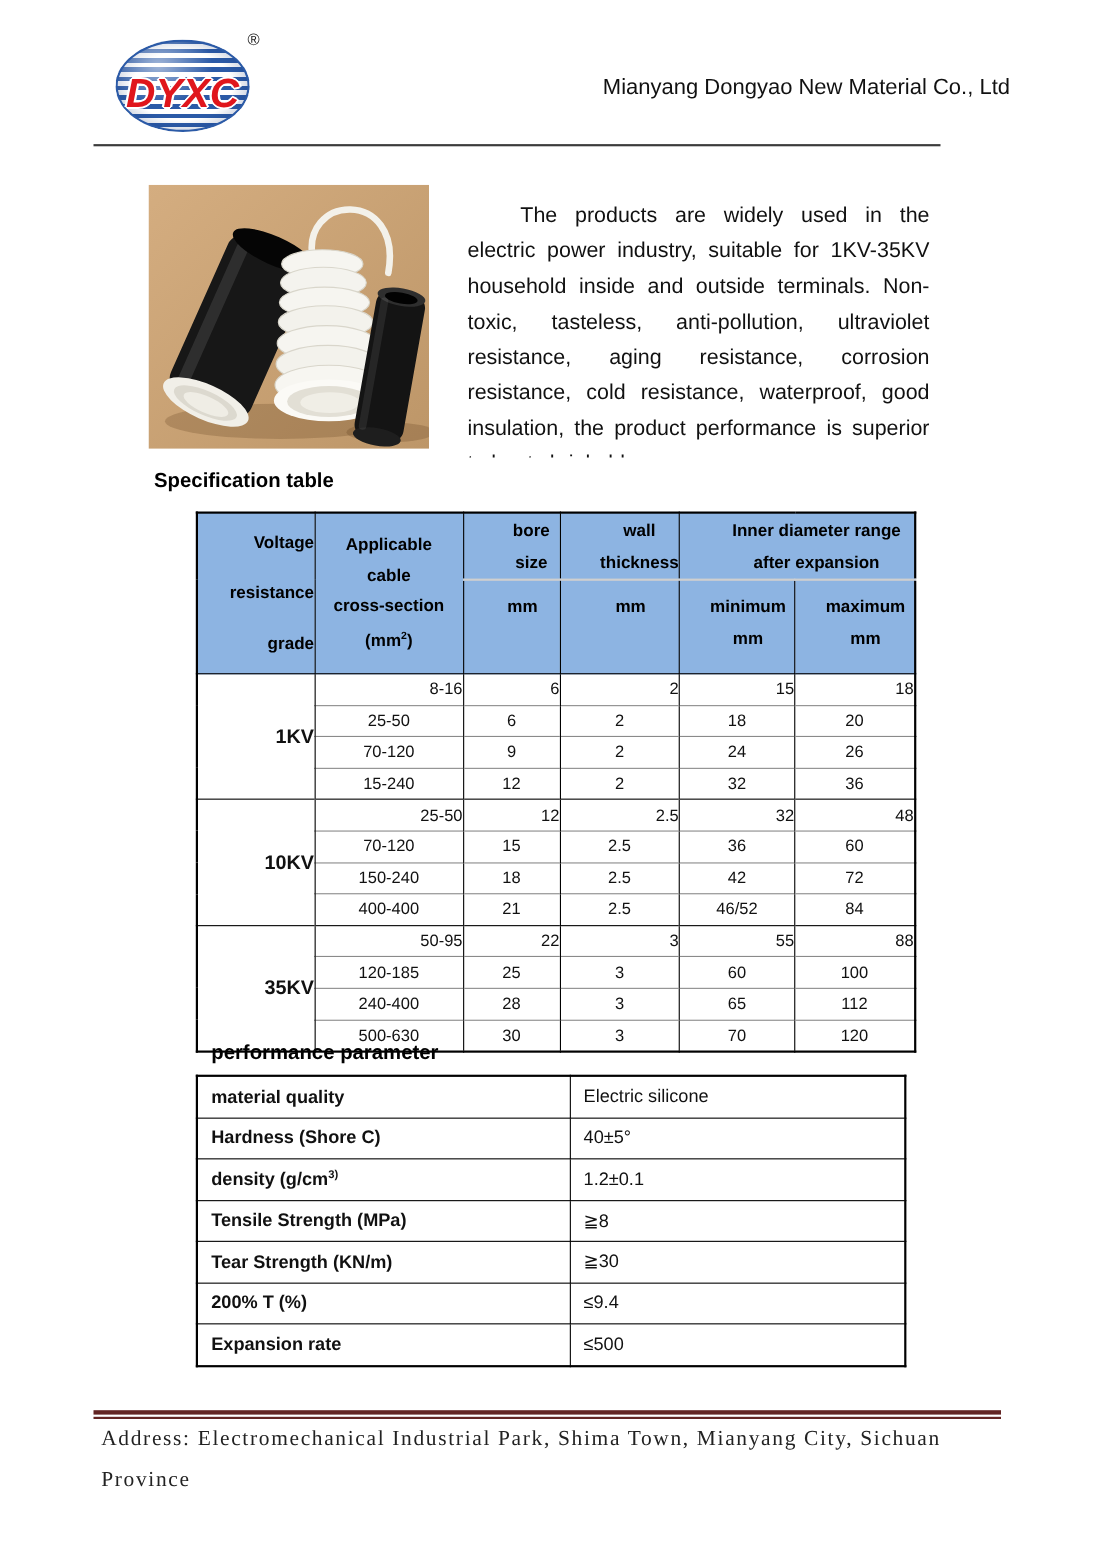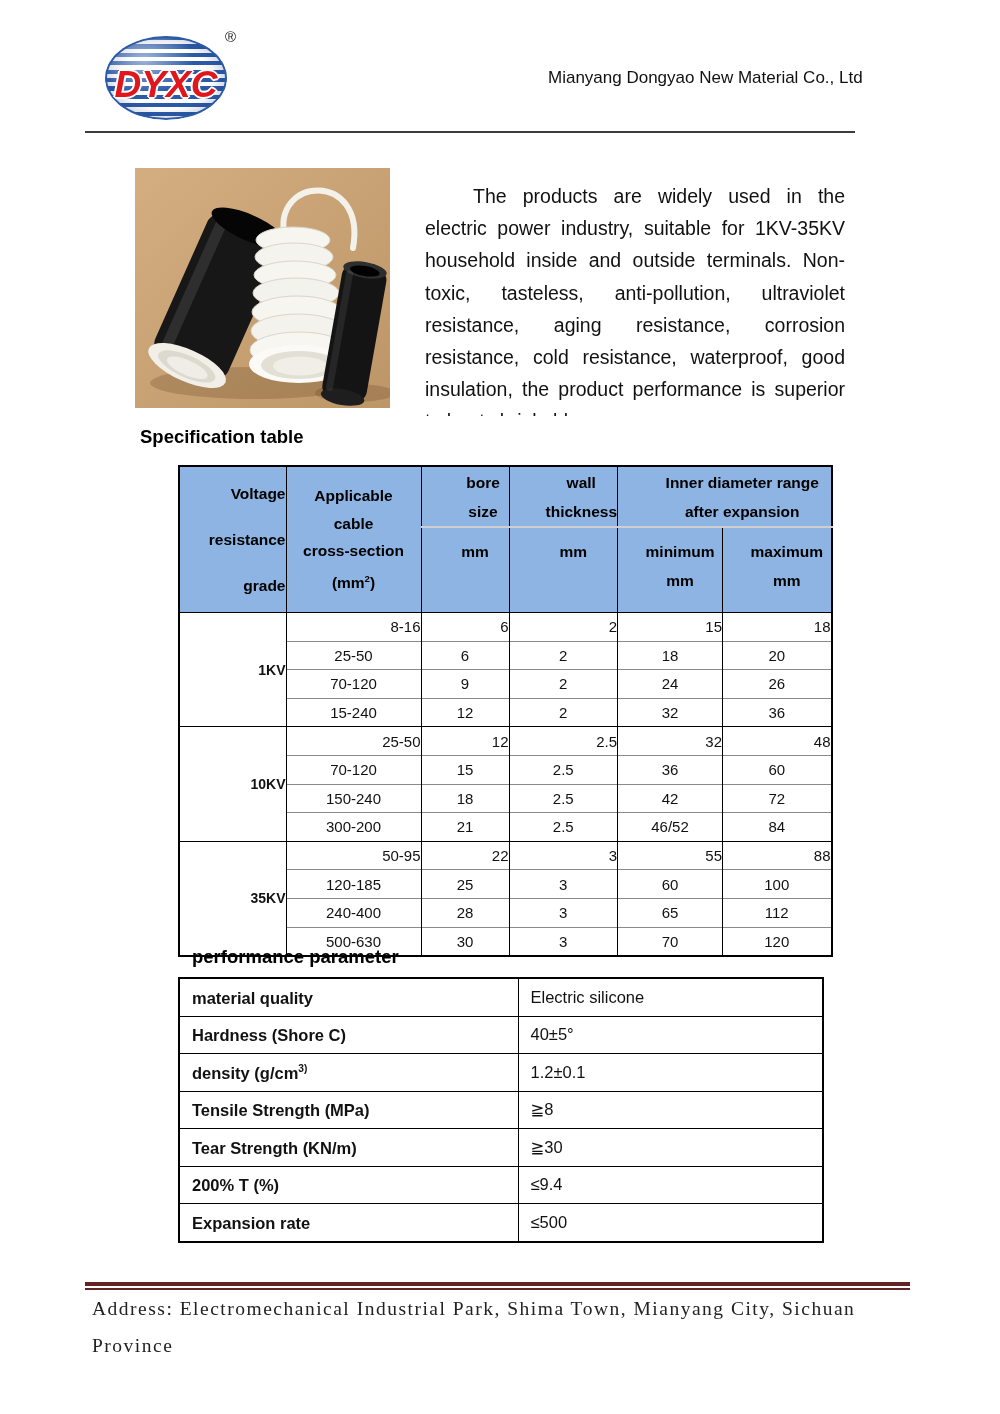--- a/index.html
+++ b/index.html
@@ -20,21 +20,21 @@
     box-shadow: inset 0 0 0 2px #2b5aa7;
   }
   .logo-text {
     position:absolute; left:0; right:0; top:28px; text-align:center;
     font-size:37px; font-weight:bold; font-style:italic; letter-spacing:0px;
     color:#e0161c;
     text-shadow:-2px 0 0 #fff,2px 0 0 #fff,0 -2px 0 #fff,0 2px 0 #fff,
                 -1px -1px 0 #fff,1px 1px 0 #fff,-1px 1px 0 #fff,1px -1px 0 #fff;
   }
   .reg-mark { position:absolute; left:120px; top:-8px; font-size:15px; color:#222; }
-  .company   { position:absolute; top:68px;  left:548px; font-size:17px;  color:#111; }
+  .company   { position:absolute; top:68px;  left:548px; font-size:20px;  color:#111; }
   .doc-title { position:absolute; top:94px;  left:240px; font-size:16.5px; color:#111; }
   .header-rule { position:absolute; top:131px; left:85px; width:770px; height:2.2px; background:#3c3c3c; }
 
   
   .product-photo { position:absolute; left:135px; top:168px; width:255px; height:240px; }
   .intro {
     position:absolute; left:425px; top:180px; width:420px; height:236px; overflow:hidden;
     font-size:19.5px; line-height:32.2px; text-align:justify; text-indent:48px; color:#111;
   }
 
@@ -53,21 +53,21 @@
   .spec th.r2 { height:75px; vertical-align:top; padding-top:9px;padding-left:20px; }
   .spec th .hl { line-height:29px; }
   .spec th.voltage { text-align:right; padding-left:10px; }
   .spec th.voltage .hl { line-height:46px; }
   .spec th.cable .hl { line-height:27.5px; }
   .spec td {
     height:27.6px; padding:0; text-align:center; font-size:15px; color:#111;
     border-left:1.4px solid #000; border-right:1.4px solid #000; border-top:1px solid #8a8a8a;
   }
   .spec tr.group-start td { border-top:1.6px solid #000;text-align:right; }
-  .spec td.grade { font-weight:bold; font-size:14px; }
+  .spec td.grade { font-weight:bold; font-size:18px; }
   sup { font-size:0.62em; }
 
   
   .perf-title { position:absolute; left:192px; top:946px; font-size:18.5px; font-weight:bold; color:#000; }
   .perf-wrap  { position:absolute; left:178px; top:977px; }
   table.perf  { border-collapse:collapse; border:2px solid #000; table-layout:fixed; }
   table.perf col.p1{width:339px} table.perf col.p2{width:305px}
   .perf td { border:1.4px solid #000; font-size:16.5px; height:32.5px; padding:2px 12px; vertical-align:middle; color:#111; }
   .perf td.plabel { font-weight:bold; }
   .perf td.plabel.wrap { padding-right:48px; text-align:justify; height:60px; }
@@ -241,21 +241,21 @@
         <td>60</td>
       </tr>
       <tr>
         <td>150-240</td>
         <td>18</td>
         <td>2.5</td>
         <td>42</td>
         <td>72</td>
       </tr>
       <tr>
-        <td>300-200</td>
+        <td>400-400</td>
         <td>21</td>
         <td>2.5</td>
         <td>46/52</td>
         <td>84</td>
       </tr>
 
       <tr class="group-start">
         <td class="grade" rowspan="4">35KV</td>
         <td>50-95</td>
         <td>22</td>

